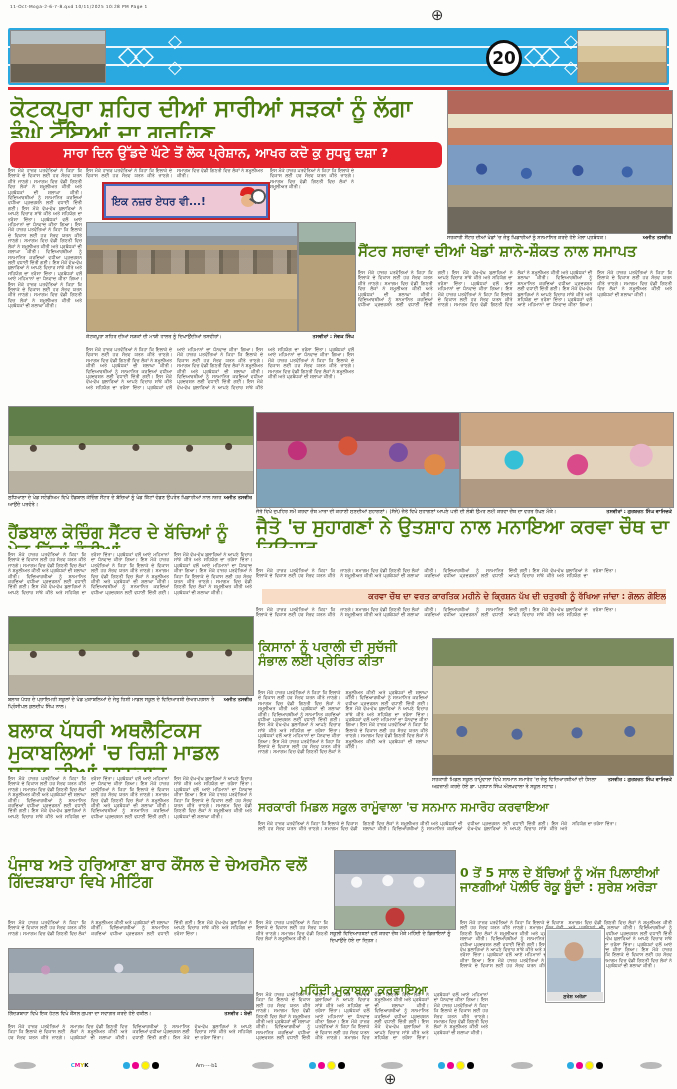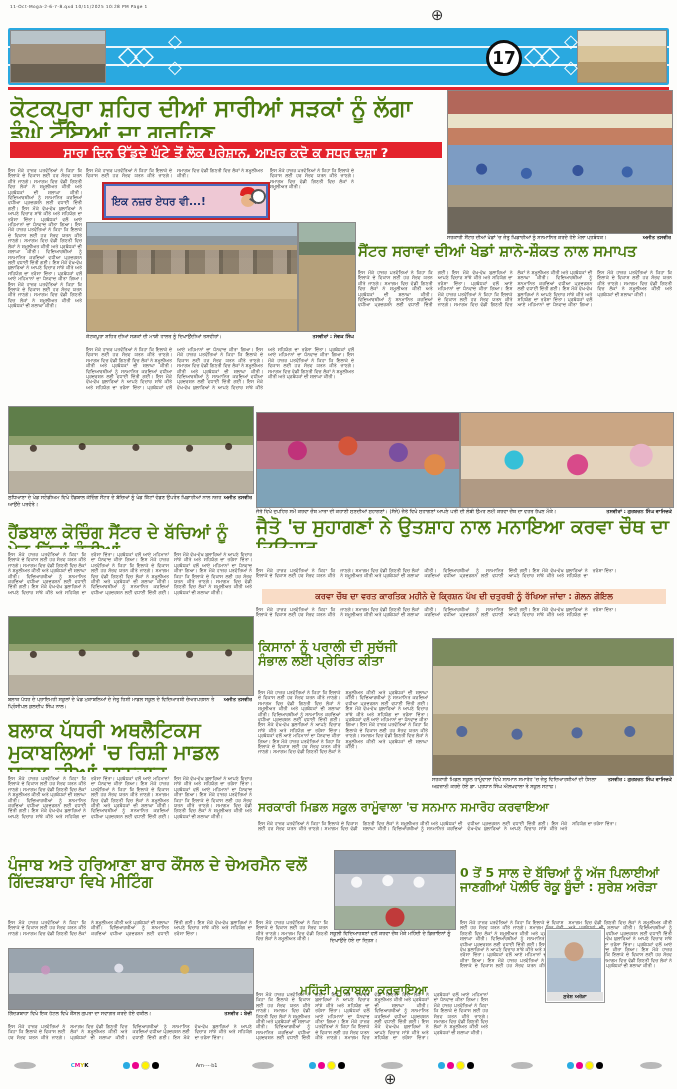--- a/index.html
+++ b/index.html
@@ -92,21 +92,21 @@
   
   #glance{background:#eec8d4;border:2px solid #c2242b;box-shadow:inset 0 0 0 2px #4a6cc0;
           display:flex;align-items:center;}
   #glance-label{font-size:10.5px;font-weight:bold;color:#1a2f6e;padding-left:8px;white-space:nowrap;}
   .ct{position:absolute;right:2px;top:3px;width:30px;height:28px;}
   .ct-turban{position:absolute;left:4px;top:0;width:16px;height:9px;background:#d22;border-radius:8px 8px 2px 2px;}
   .ct-face{position:absolute;left:5px;top:7px;width:14px;height:13px;background:#e8b48a;border-radius:50%;}
   .ct-glass{position:absolute;right:0;top:2px;width:11px;height:11px;border:2px solid #555;border-radius:50%;background:#fff;}
   .ct-handle{position:absolute;right:9px;top:13px;width:8px;height:2px;background:#555;transform:rotate(35deg);}
   
-  #quote-bar{background:#f9dcc6;color:#7a1c10;font-weight:bold;font-size:8.3px;text-align:center;line-height:15px;
+  #quote-bar{background:#f9dcc6;color:#7a1c10;font-weight:bold;font-size:8.3px;text-align:right;line-height:15px;
              overflow:hidden;white-space:nowrap;}
   
   .dot{width:7px;height:7px;border-radius:50%;display:inline-block;margin-right:2px;}
   .ell{width:22px;height:7px;border-radius:50%;background:#b9b9b9;display:inline-block;}
   .cmyk-t{font-size:5.5px;font-weight:bold;}
   #marks{display:flex;align-items:center;justify-content:space-between;}
   .mgrp{display:flex;align-items:center;}
   .regx{font-size:15px;color:#333;line-height:1;}
   #print-line{font-size:4.3px;color:#3a3a3a;letter-spacing:.4px;white-space:nowrap;}
   .rule-red{background:#e4232c;}
@@ -126,26 +126,26 @@
     <div class="mline" style="top:36px;"></div>
     <div class="abs ph ph-build" style="left:2px;top:2px;width:94px;height:51px;"></div>
     <div class="abs ph ph-temple" style="right:2px;top:2px;width:88px;height:51px;"></div>
     <span class="diam" style="left:110px;top:14px;">◇◇</span>
     <span class="diam" style="left:160px;top:4px;font-size:18px;">◇</span>
     <span class="diam" style="left:160px;top:30px;font-size:18px;">◇</span>
     <span class="diam" style="left:516px;top:14px;">◇◇</span>
     <span class="diam" style="left:556px;top:4px;font-size:18px;">◇</span>
     <span class="diam" style="left:556px;top:30px;font-size:18px;">◇</span>
 
-    <div id="page-badge">17</div>
+    <div id="page-badge">20</div>
   </div>
   <div class="abs rule-red" style="left:8px;top:87px;width:661px;height:3px;"></div>
 
   <div class="abs hl" style="left:10px;top:96px;width:432px;height:42px;font-size:23px;">ਕੋਟਕਪੂਰਾ ਸ਼ਹਿਰ ਦੀਆਂ ਸਾਰੀਆਂ ਸੜਕਾਂ ਨੂੰ ਲੱਗਾ ਡੂੰਘੇ ਟੋਇਆਂ ਦਾ ਗ੍ਰਹਿਣ</div>
-  <div class="abs" id="lead-sub" style="left:10px;top:142px;width:432px;height:16px;">ਸਾਰਾ ਦਿਨ ਉੱਡਦੇ ਘੱਟੇ ਤੋਂ ਲੋਕ ਪ੍ਰੇਸ਼ਾਨ, ਆਖਰ ਕਦੋ ਕੁ ਸੁਧਰੂ ਦਸ਼ਾ ?</div>
+  <div class="abs" id="lead-sub" style="left:10px;top:142px;width:432px;height:26px;border-radius:6px;">ਸਾਰਾ ਦਿਨ ਉੱਡਦੇ ਘੱਟੇ ਤੋਂ ਲੋਕ ਪ੍ਰੇਸ਼ਾਨ, ਆਖਰ ਕਦੋ ਕੁ ਸੁਧਰੂ ਦਸ਼ਾ ?</div>
 
   <div class="abs ph ph-kids" style="left:447px;top:90px;width:224px;height:142px;"></div>
   <div class="abs cap" style="left:447px;top:234px;width:224px;height:20px;">
     <span class="credit">ਅਜੀਤ ਤਸਵੀਰ</span>
     <span>ਸਰਕਾਰੀ ਸੈਂਟਰ ਦੀਆਂ ਖੇਡਾਂ 'ਚ ਜੇਤੂ ਖਿਡਾਰੀਆਂ ਨੂੰ ਸਨਮਾਨਿਤ ਕਰਦੇ ਹੋਏ ਮੇਲਾ ਪ੍ਰਬੰਧਕ।</span>
   </div>
 
   <div class="abs bd c1" style="left:8px;top:168px;width:74px;height:236px;">ਇਸ ਮੌਕੇ ਹਾਜ਼ਰ ਪਤਵੰਤਿਆਂ ਨੇ ਕਿਹਾ ਕਿ ਇਲਾਕੇ ਦੇ ਵਿਕਾਸ ਲਈ ਹਰ ਸੰਭਵ ਯਤਨ ਕੀਤੇ ਜਾਣਗੇ। ਸਮਾਗਮ ਵਿਚ ਵੱਡੀ ਗਿਣਤੀ ਵਿਚ ਲੋਕਾਂ ਨੇ ਸ਼ਮੂਲੀਅਤ ਕੀਤੀ ਅਤੇ ਪ੍ਰਬੰਧਕਾਂ ਦੀ ਸ਼ਲਾਘਾ ਕੀਤੀ। ਵਿਦਿਆਰਥੀਆਂ ਨੂੰ ਸਨਮਾਨਿਤ ਕਰਦਿਆਂ ਵਧੀਆ ਪ੍ਰਦਰਸ਼ਨ ਲਈ ਵਧਾਈ ਦਿੱਤੀ ਗਈ। ਇਸ ਮੌਕੇ ਵੱਖ-ਵੱਖ ਬੁਲਾਰਿਆਂ ਨੇ ਆਪਣੇ ਵਿਚਾਰ ਸਾਂਝੇ ਕੀਤੇ ਅਤੇ ਸਹਿਯੋਗ ਦਾ ਭਰੋਸਾ ਦਿੱਤਾ। ਪ੍ਰਬੰਧਕਾਂ ਵਲੋਂ ਆਏ ਮਹਿਮਾਨਾਂ ਦਾ ਧੰਨਵਾਦ ਕੀਤਾ ਗਿਆ। ਇਸ ਮੌਕੇ ਹਾਜ਼ਰ ਪਤਵੰਤਿਆਂ ਨੇ ਕਿਹਾ ਕਿ ਇਲਾਕੇ ਦੇ ਵਿਕਾਸ ਲਈ ਹਰ ਸੰਭਵ ਯਤਨ ਕੀਤੇ ਜਾਣਗੇ। ਸਮਾਗਮ ਵਿਚ ਵੱਡੀ ਗਿਣਤੀ ਵਿਚ ਲੋਕਾਂ ਨੇ ਸ਼ਮੂਲੀਅਤ ਕੀਤੀ ਅਤੇ ਪ੍ਰਬੰਧਕਾਂ ਦੀ ਸ਼ਲਾਘਾ ਕੀਤੀ। ਵਿਦਿਆਰਥੀਆਂ ਨੂੰ ਸਨਮਾਨਿਤ ਕਰਦਿਆਂ ਵਧੀਆ ਪ੍ਰਦਰਸ਼ਨ ਲਈ ਵਧਾਈ ਦਿੱਤੀ ਗਈ। ਇਸ ਮੌਕੇ ਵੱਖ-ਵੱਖ ਬੁਲਾਰਿਆਂ ਨੇ ਆਪਣੇ ਵਿਚਾਰ ਸਾਂਝੇ ਕੀਤੇ ਅਤੇ ਸਹਿਯੋਗ ਦਾ ਭਰੋਸਾ ਦਿੱਤਾ। ਪ੍ਰਬੰਧਕਾਂ ਵਲੋਂ ਆਏ ਮਹਿਮਾਨਾਂ ਦਾ ਧੰਨਵਾਦ ਕੀਤਾ ਗਿਆ। ਇਸ ਮੌਕੇ ਹਾਜ਼ਰ ਪਤਵੰਤਿਆਂ ਨੇ ਕਿਹਾ ਕਿ ਇਲਾਕੇ ਦੇ ਵਿਕਾਸ ਲਈ ਹਰ ਸੰਭਵ ਯਤਨ ਕੀਤੇ ਜਾਣਗੇ। ਸਮਾਗਮ ਵਿਚ ਵੱਡੀ ਗਿਣਤੀ ਵਿਚ ਲੋਕਾਂ ਨੇ ਸ਼ਮੂਲੀਅਤ ਕੀਤੀ ਅਤੇ ਪ੍ਰਬੰਧਕਾਂ ਦੀ ਸ਼ਲਾਘਾ ਕੀਤੀ।</div>
   <div class="abs bd c3" style="left:86px;top:168px;width:268px;height:11px;">ਇਸ ਮੌਕੇ ਹਾਜ਼ਰ ਪਤਵੰਤਿਆਂ ਨੇ ਕਿਹਾ ਕਿ ਇਲਾਕੇ ਦੇ ਵਿਕਾਸ ਲਈ ਹਰ ਸੰਭਵ ਯਤਨ ਕੀਤੇ ਜਾਣਗੇ। ਸਮਾਗਮ ਵਿਚ ਵੱਡੀ ਗਿਣਤੀ ਵਿਚ ਲੋਕਾਂ ਨੇ ਸ਼ਮੂਲੀਅਤ ਕੀਤੀ।</div>
 

